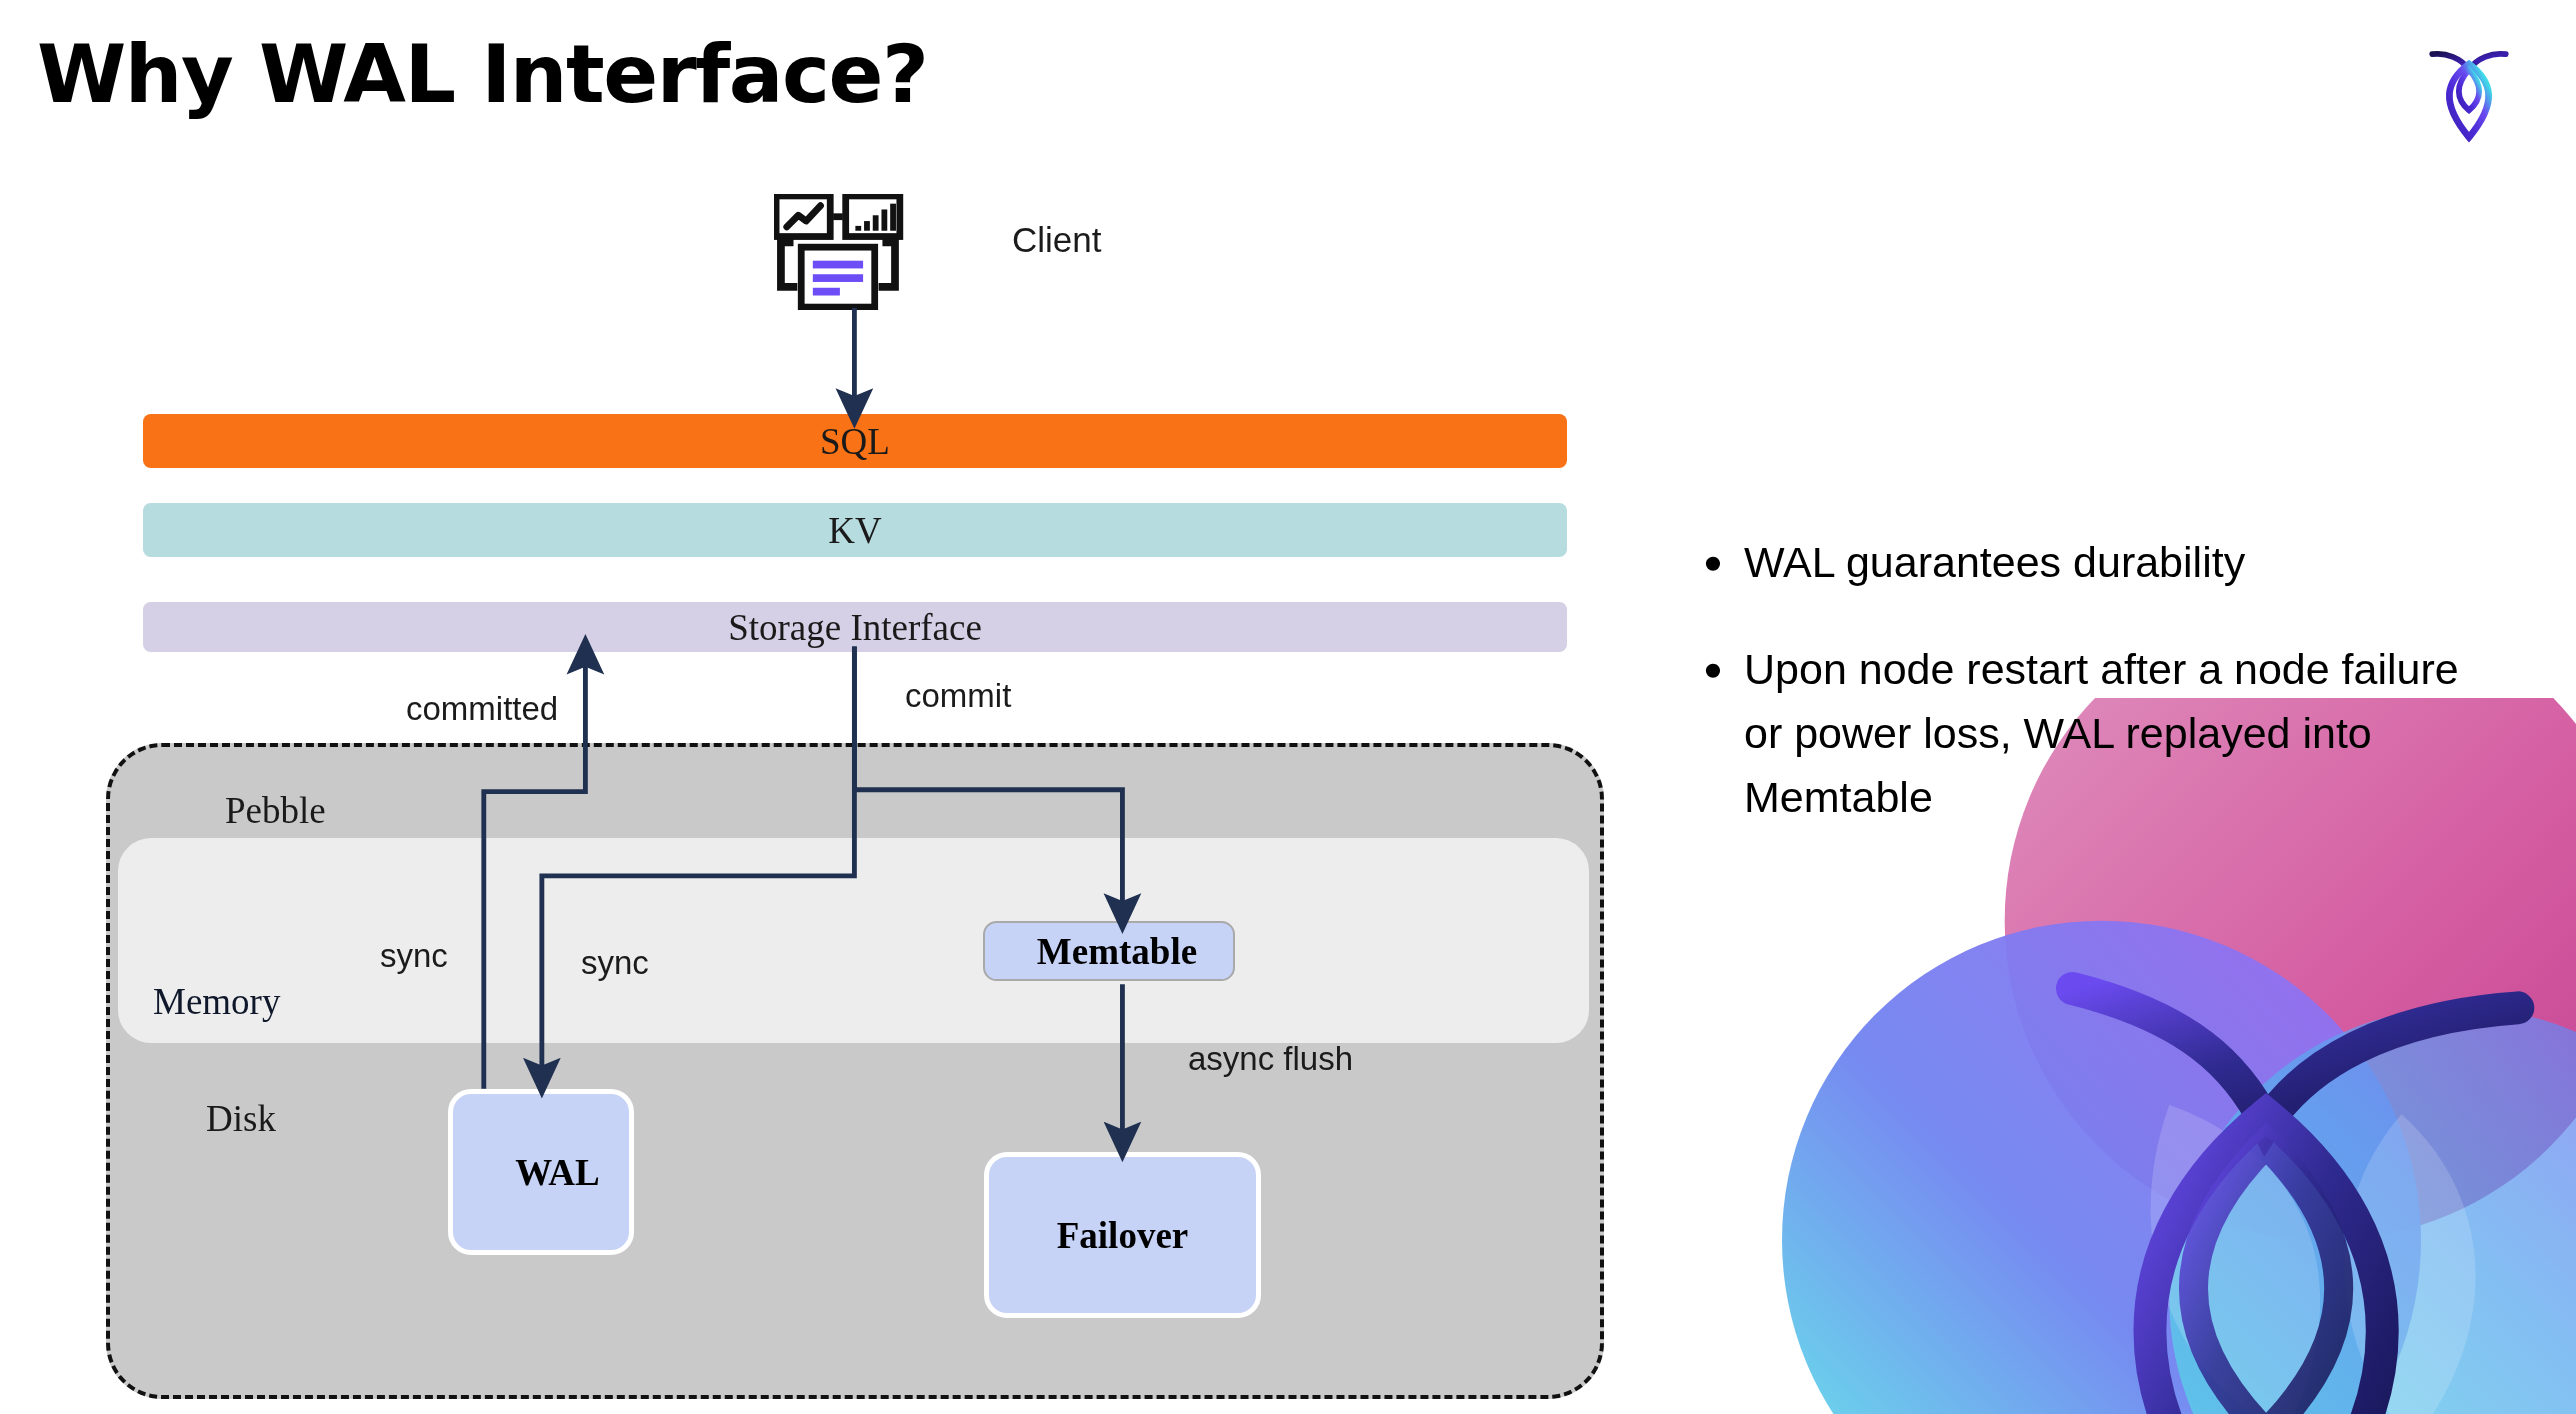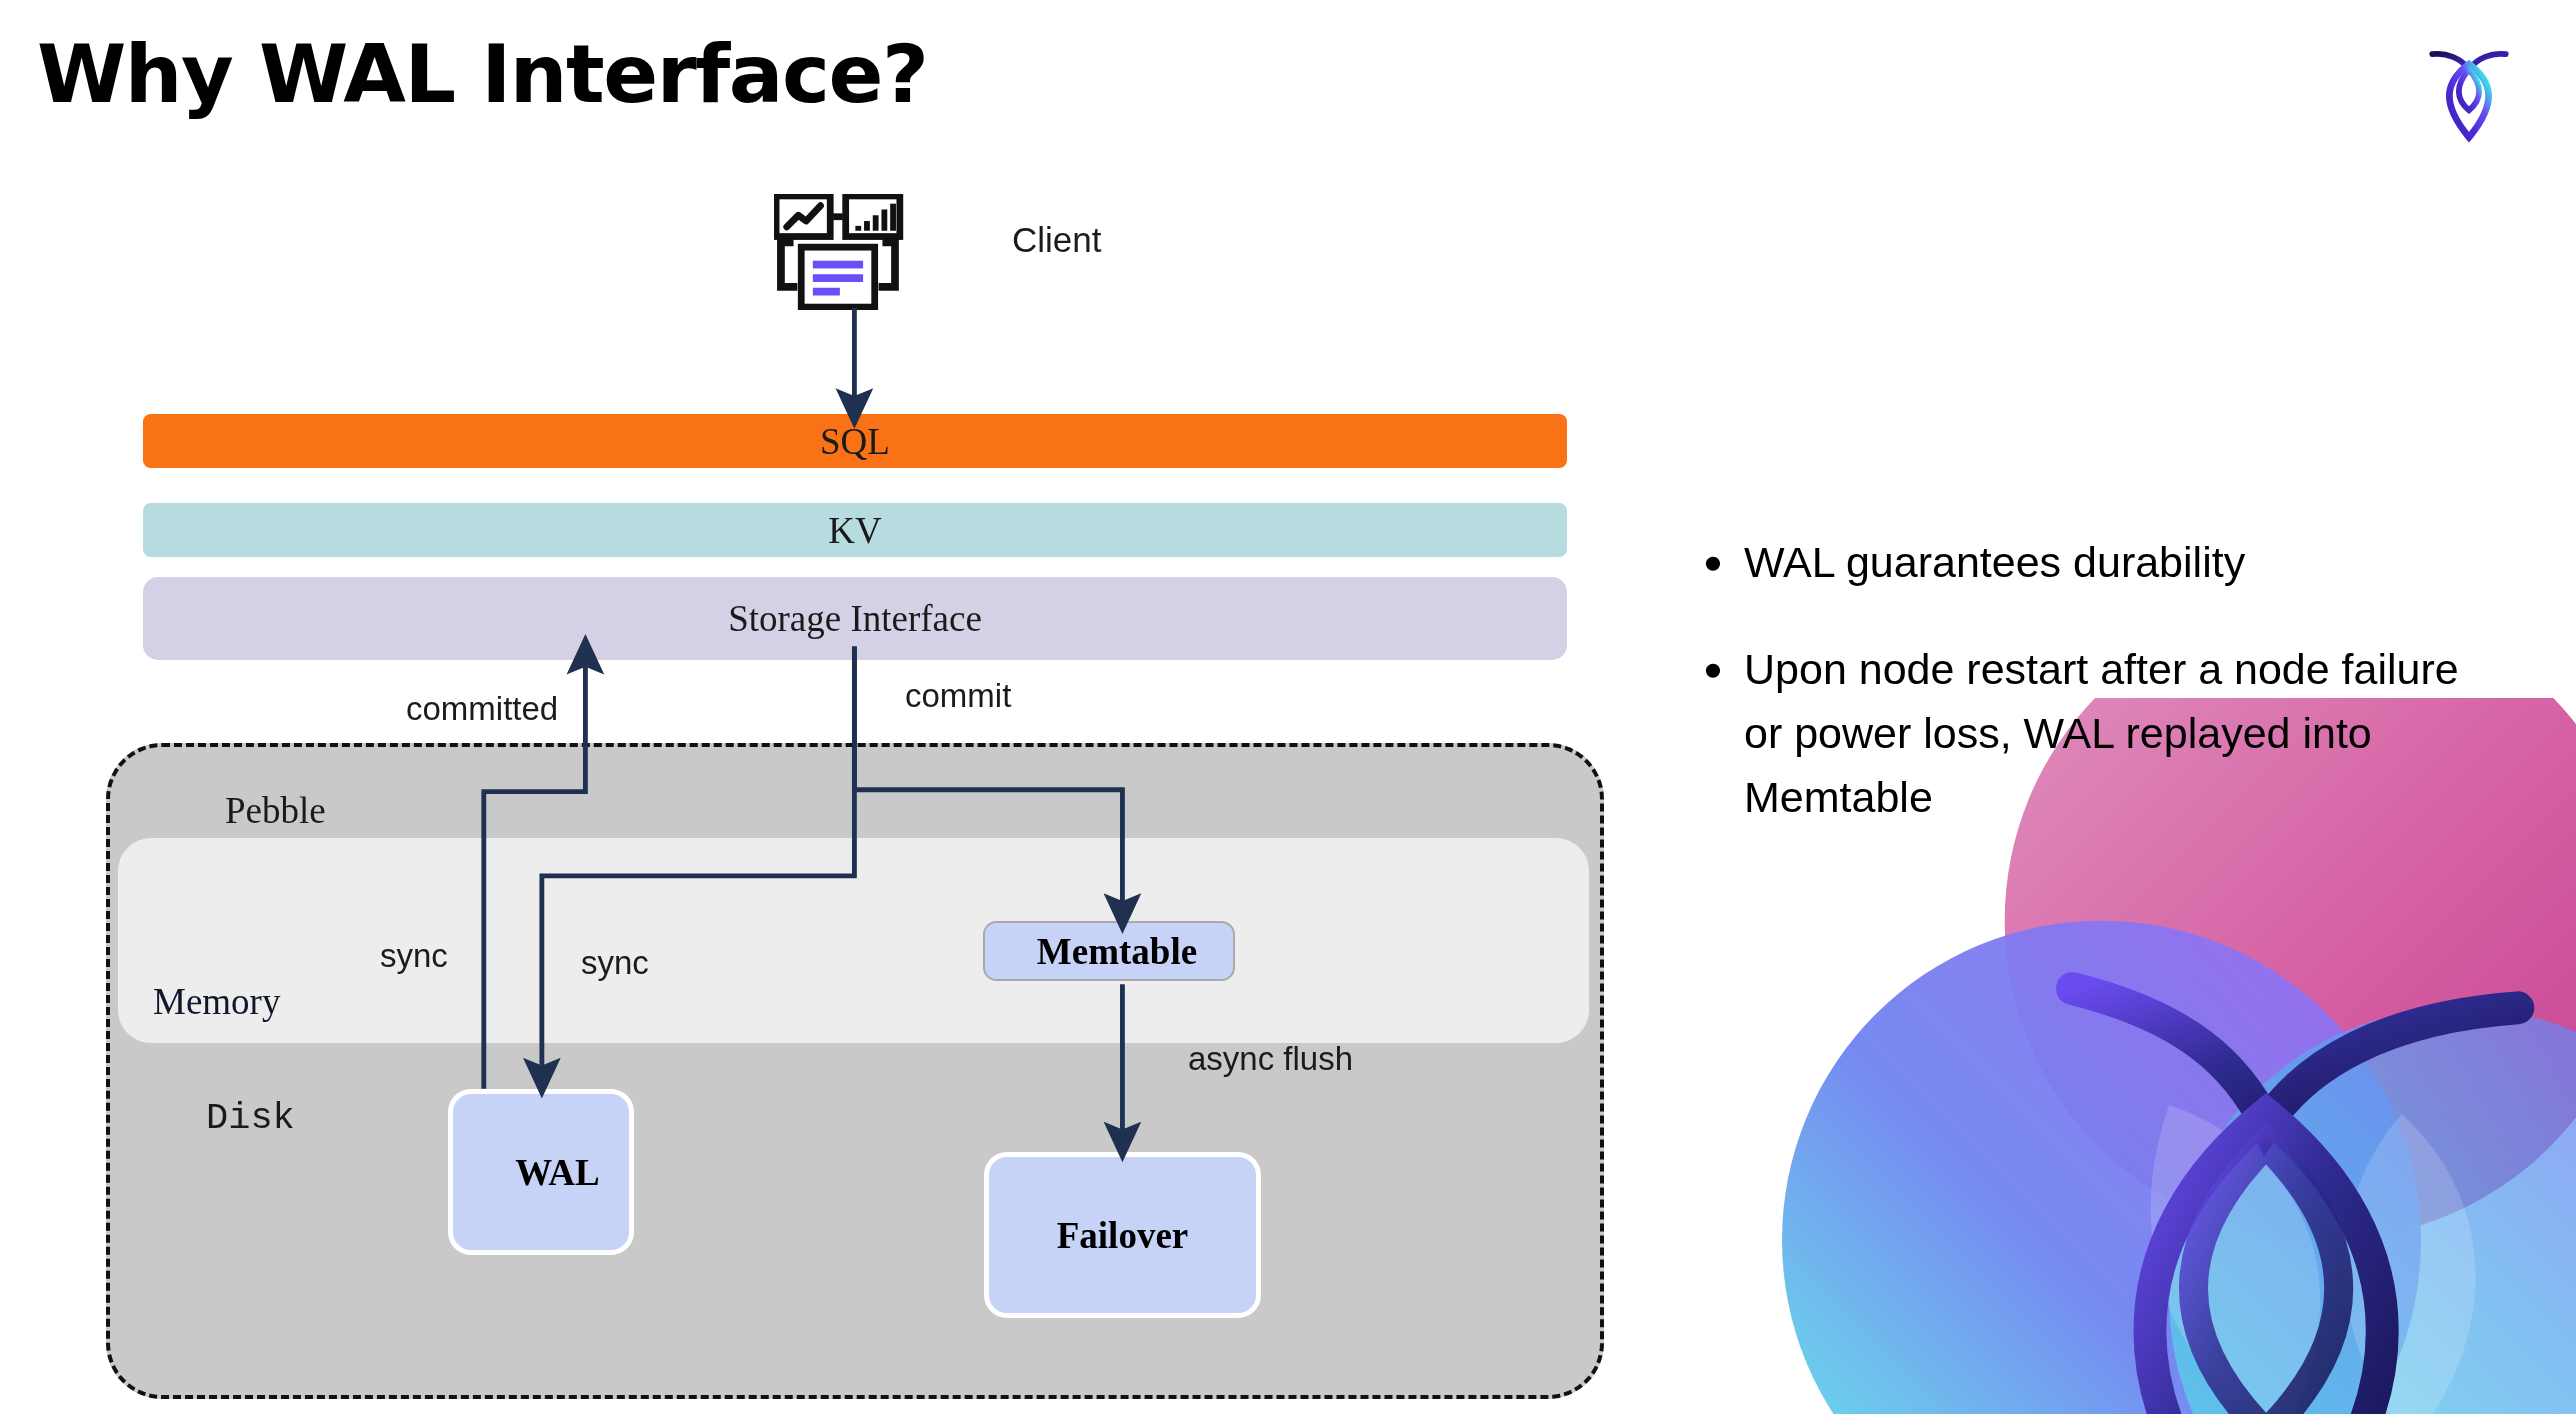--- a/index.html
+++ b/index.html
@@ -84,21 +84,21 @@
     display: flex;
     align-items: center;
     justify-content: center;
     font-family: "Liberation Serif", serif;
     font-size: 37px;
     color: #1a1a1a;
     box-sizing: border-box;
   }
   #layer-sql { top: 414px; }
   #layer-kv  { top: 503px; }
-  #layer-storage { top: 577px; height: 83px; border-radius: 15px; }
+  #layer-storage { top: 602px; height: 50px; }
 
   
   .edge-label {
     position: absolute;
     font-size: 33px;
     color: #1b1b1b;
     white-space: nowrap;
   }
   #label-committed { left: 406px; top: 690px; }
   #label-commit    { left: 905px; top: 677px; }
@@ -143,21 +143,21 @@
     left: 153px;
     top: 980px;
     font-family: "Liberation Serif", serif;
     font-size: 37px;
     color: #0f172a;
   }
   #disk-label {
     position: absolute;
     left: 206px;
     top: 1097px;
-    font-family: Liberation Mono, monospace;
+    font-family: Liberation Serif, serif;
     font-size: 37px;
     color: #1a1a1a;
   }
 
   
   .node {
     position: absolute;
     background: #c6d3f7;
     display: flex;
     align-items: center;

